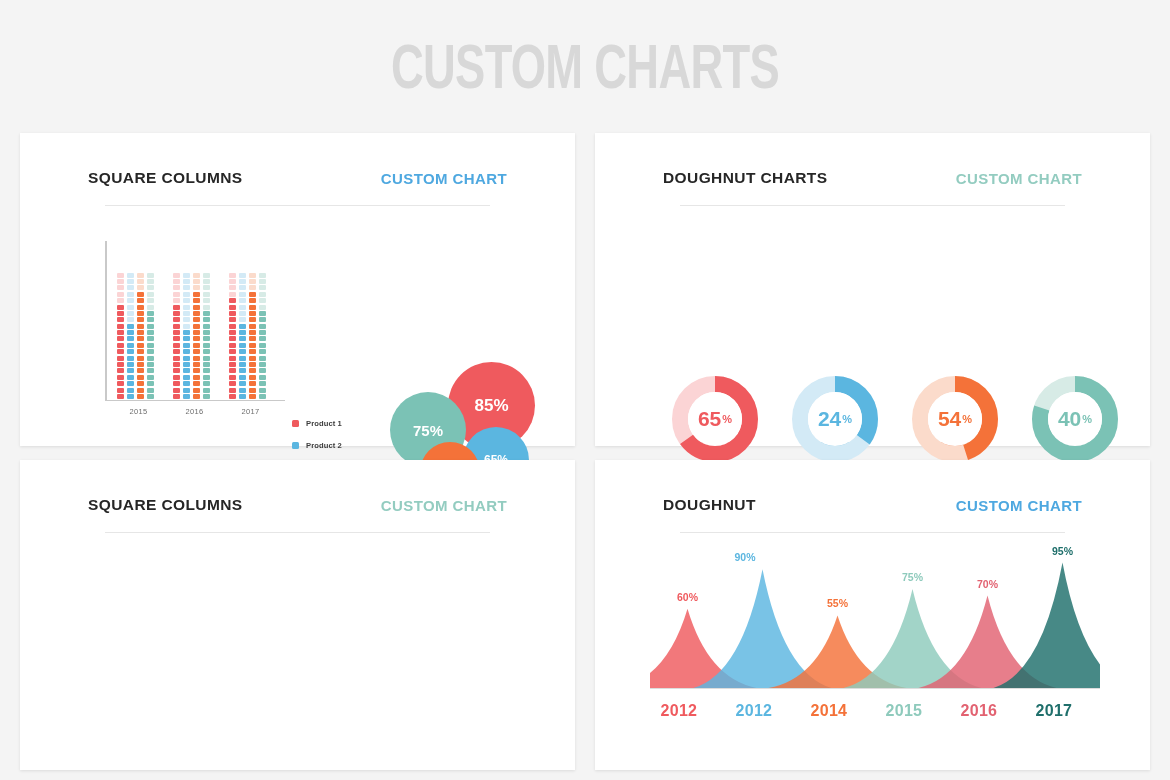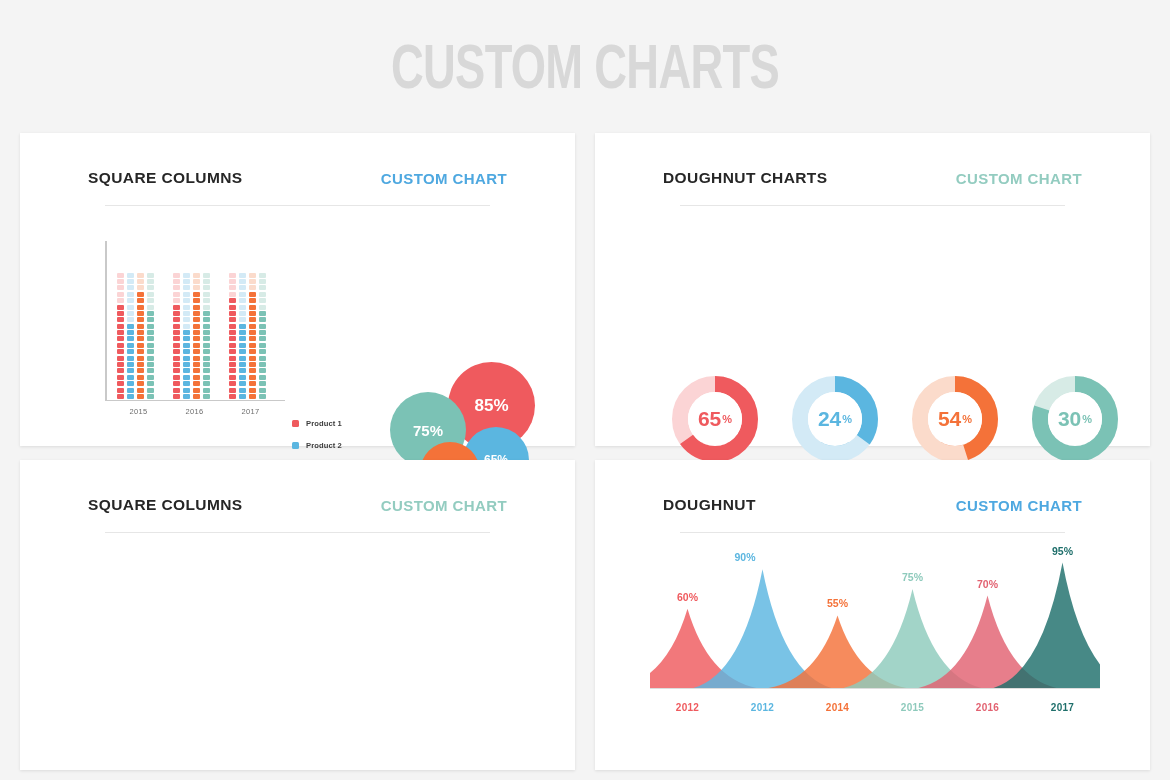--- a/index.html
+++ b/index.html
@@ -94,22 +94,22 @@
   }
 
   
   #tri-area{position:absolute;left:650px;top:548px;width:450px;height:175px;}
   #tri-svg{position:absolute;left:0;top:0;}
   .tri-pct{
     position:absolute;font-size:10.5px;font-weight:bold;
     text-align:center;width:50px;
   }
   .tri-year{
-    position:absolute;font-size:10px;font-weight:bold;
-    text-align:center;width:54px;top:154px;letter-spacing:0.3px;
+    position:absolute;font-size:16px;font-weight:bold;
+    text-align:left;width:54px;top:154px;letter-spacing:0.3px;
   }
   .tri-baseline{position:absolute;left:0;top:140px;width:450px;height:1.2px;background:#dddddd;}
 </style>
 </head>
 <body>
 
 <div class="page">
 
   <div class="main-title">CUSTOM CHARTS</div>
 
@@ -481,21 +481,21 @@
       </div>
       <div class="pin-wrap" style="left: 420px;">
         <div class="pin">
           <svg width="86" height="108" viewBox="0 0 86 108">
             <path d="M28 66 L43 100 L58 66 Z" fill="#7bc2b5"></path>
             <circle cx="43" cy="43" r="35" fill="none" stroke="#d7ebe6" stroke-width="16"></circle>
             <circle cx="43" cy="43" r="35" fill="none" stroke="#7bc2b5" stroke-width="16" stroke-dasharray="175.9291886010284 219.9114857512855" transform="rotate(-90 43 43)"></circle>
             <circle cx="43" cy="43" r="27" fill="#ffffff"></circle>
           </svg>
           <div class="pin-val" style="color: rgb(123, 194, 181);">
-            <span>30</span>
+            <span>40</span>
             <span class="unit">%</span>
           </div>
         </div>
         <div class="pin-name" style="color: rgb(123, 194, 181);">PRODUCT 4</div>
         <div class="pin-desc">Sed in ex sed libero rhoncus molestie id vitae libero. Aenea.</div>
       </div>
     </div>
 
   <div class="card" id="card-squares">
     <div class="card-head">

